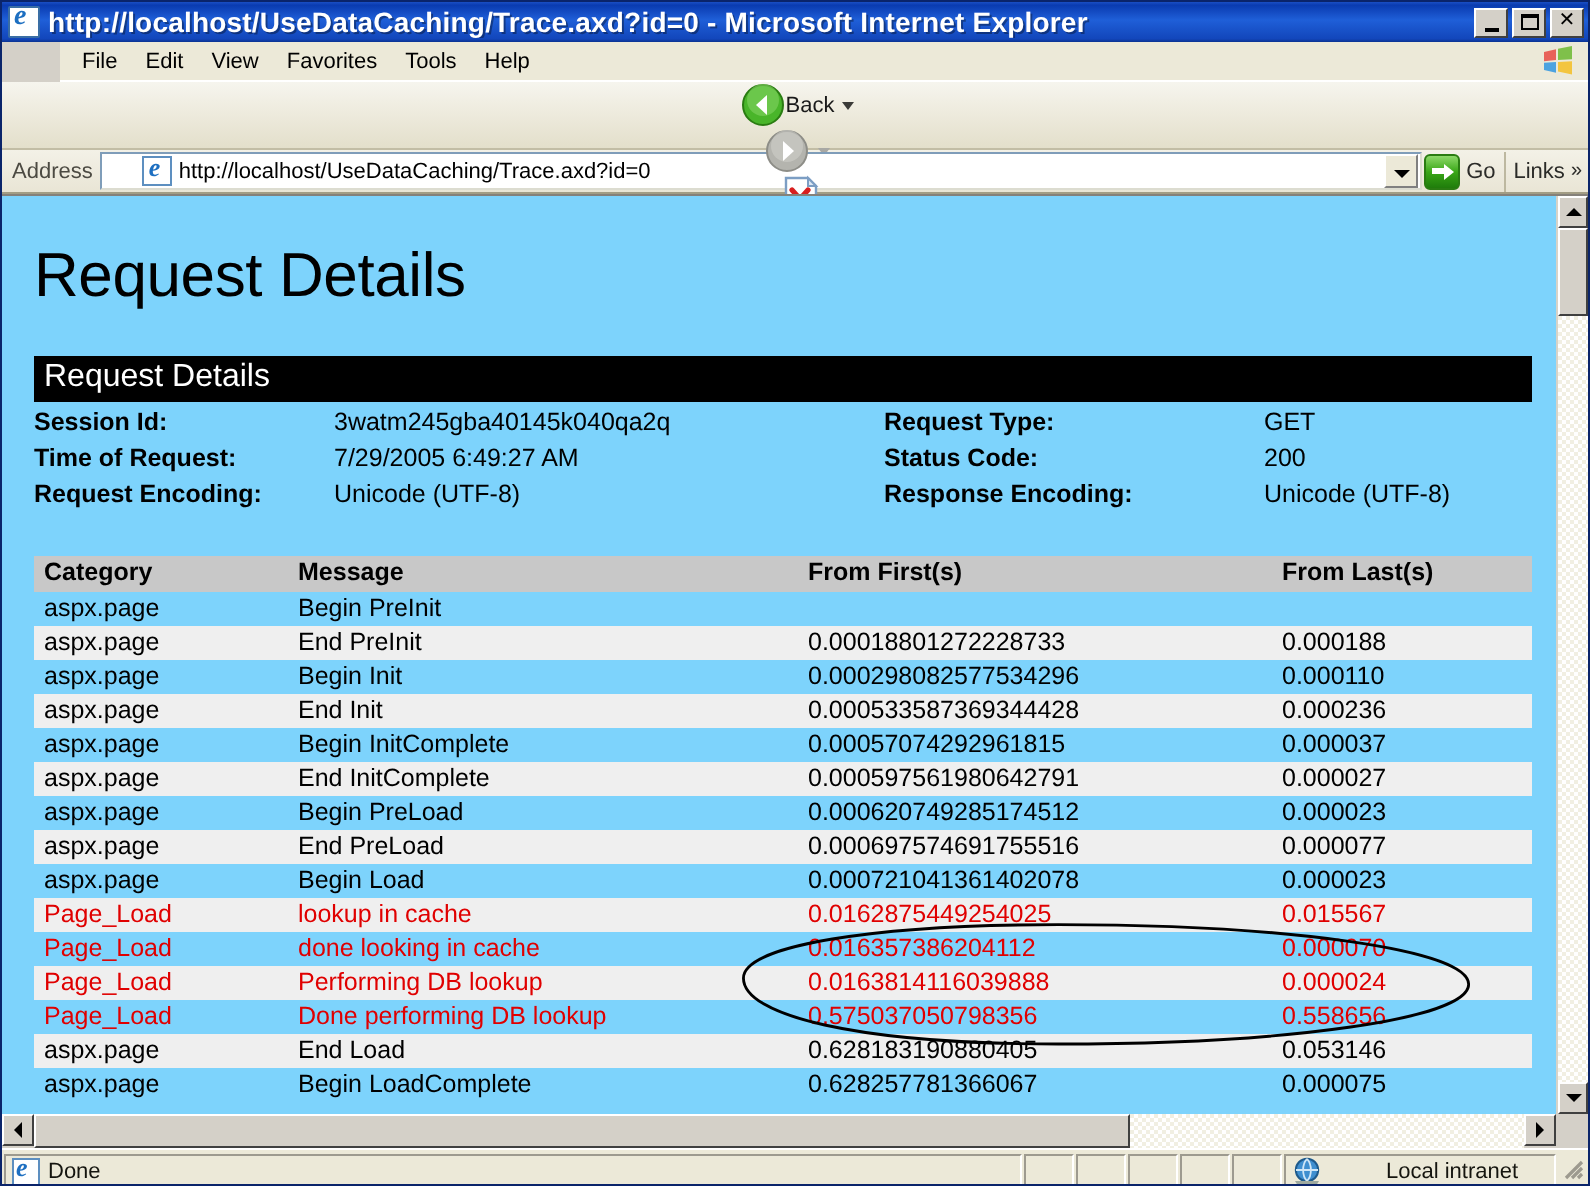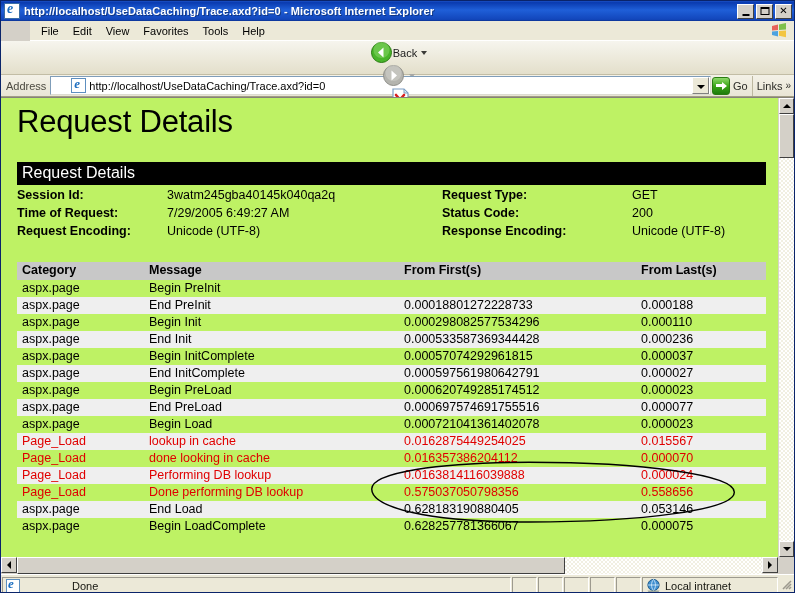--- a/index.html
+++ b/index.html
@@ -39,21 +39,21 @@
   #title-icon::before {
     content: "e";
     position: absolute; left: 2px; top: -3px;
     font-family: "Liberation Serif", serif;
     font-style: italic; font-weight: bold;
     font-size: 14px; color: #1d6fc1;
   }
   #title-text {
     flex: 1 1 auto;
     color: #ffffff;
-    font-size: 11px;
+    font-size: 14px;
     font-weight: bold;
     white-space: nowrap; overflow: hidden;
     text-shadow: 1px 1px 0 rgba(0,0,0,.35);
     letter-spacing: .1px;
   }
   .winbtn {
     width: 17px; height: 15px;
     margin-left: 2px;
     background: #d4d0c8;
     border: 1px solid;
@@ -207,22 +207,22 @@
     position: relative;
     height: 460px;
     background: #ffffff;
     border-top: 1px solid #85817a;
     display: flex;
   }
   #page {
     flex: 1 1 auto;
     position: relative;
     overflow: hidden;
-    background: #bef264;
-    padding: 6px 0 0 16px;
+    background: #7dd3fc;
+    padding: 22px 0 0 16px;
   }
 
   h1#page-title {
     margin: 0 0 22px 0;
     font-size: 31px;
     font-weight: normal;
     color: #000;
     letter-spacing: -0.2px;
   }
 
@@ -362,23 +362,23 @@
   }
   .st-panel {
     border: 1px solid;
     border-color: #9d9a8f #ffffff #ffffff #9d9a8f;
     background: #ece9d8;
     display: flex; align-items: center;
     font-size: 11px; color: #15150f;
     padding: 0 3px;
     margin-right: 1px;
   }
-  #st-main { flex: 1 1 auto; gap: 48px; }
+  #st-main { flex: 1 1 auto; }
   .st-small { width: 25px; flex: 0 0 25px; }
-  #st-zone { width: 136px; flex: 0 0 136px; }
+  #st-zone { width: 136px; flex: 0 0 136px; gap: 28px; }
   #st-doc-icon {
     width: 14px; height: 14px;
     flex: 0 0 14px; margin-right: 4px;
     position: relative; background:#fff;
     border:1px solid #5d8fc0;
     overflow:hidden;
   }
   #st-doc-icon::before {
     content:"e"; position:absolute; left:1px; top:-4px;
     font-family:"Liberation Serif", serif;

